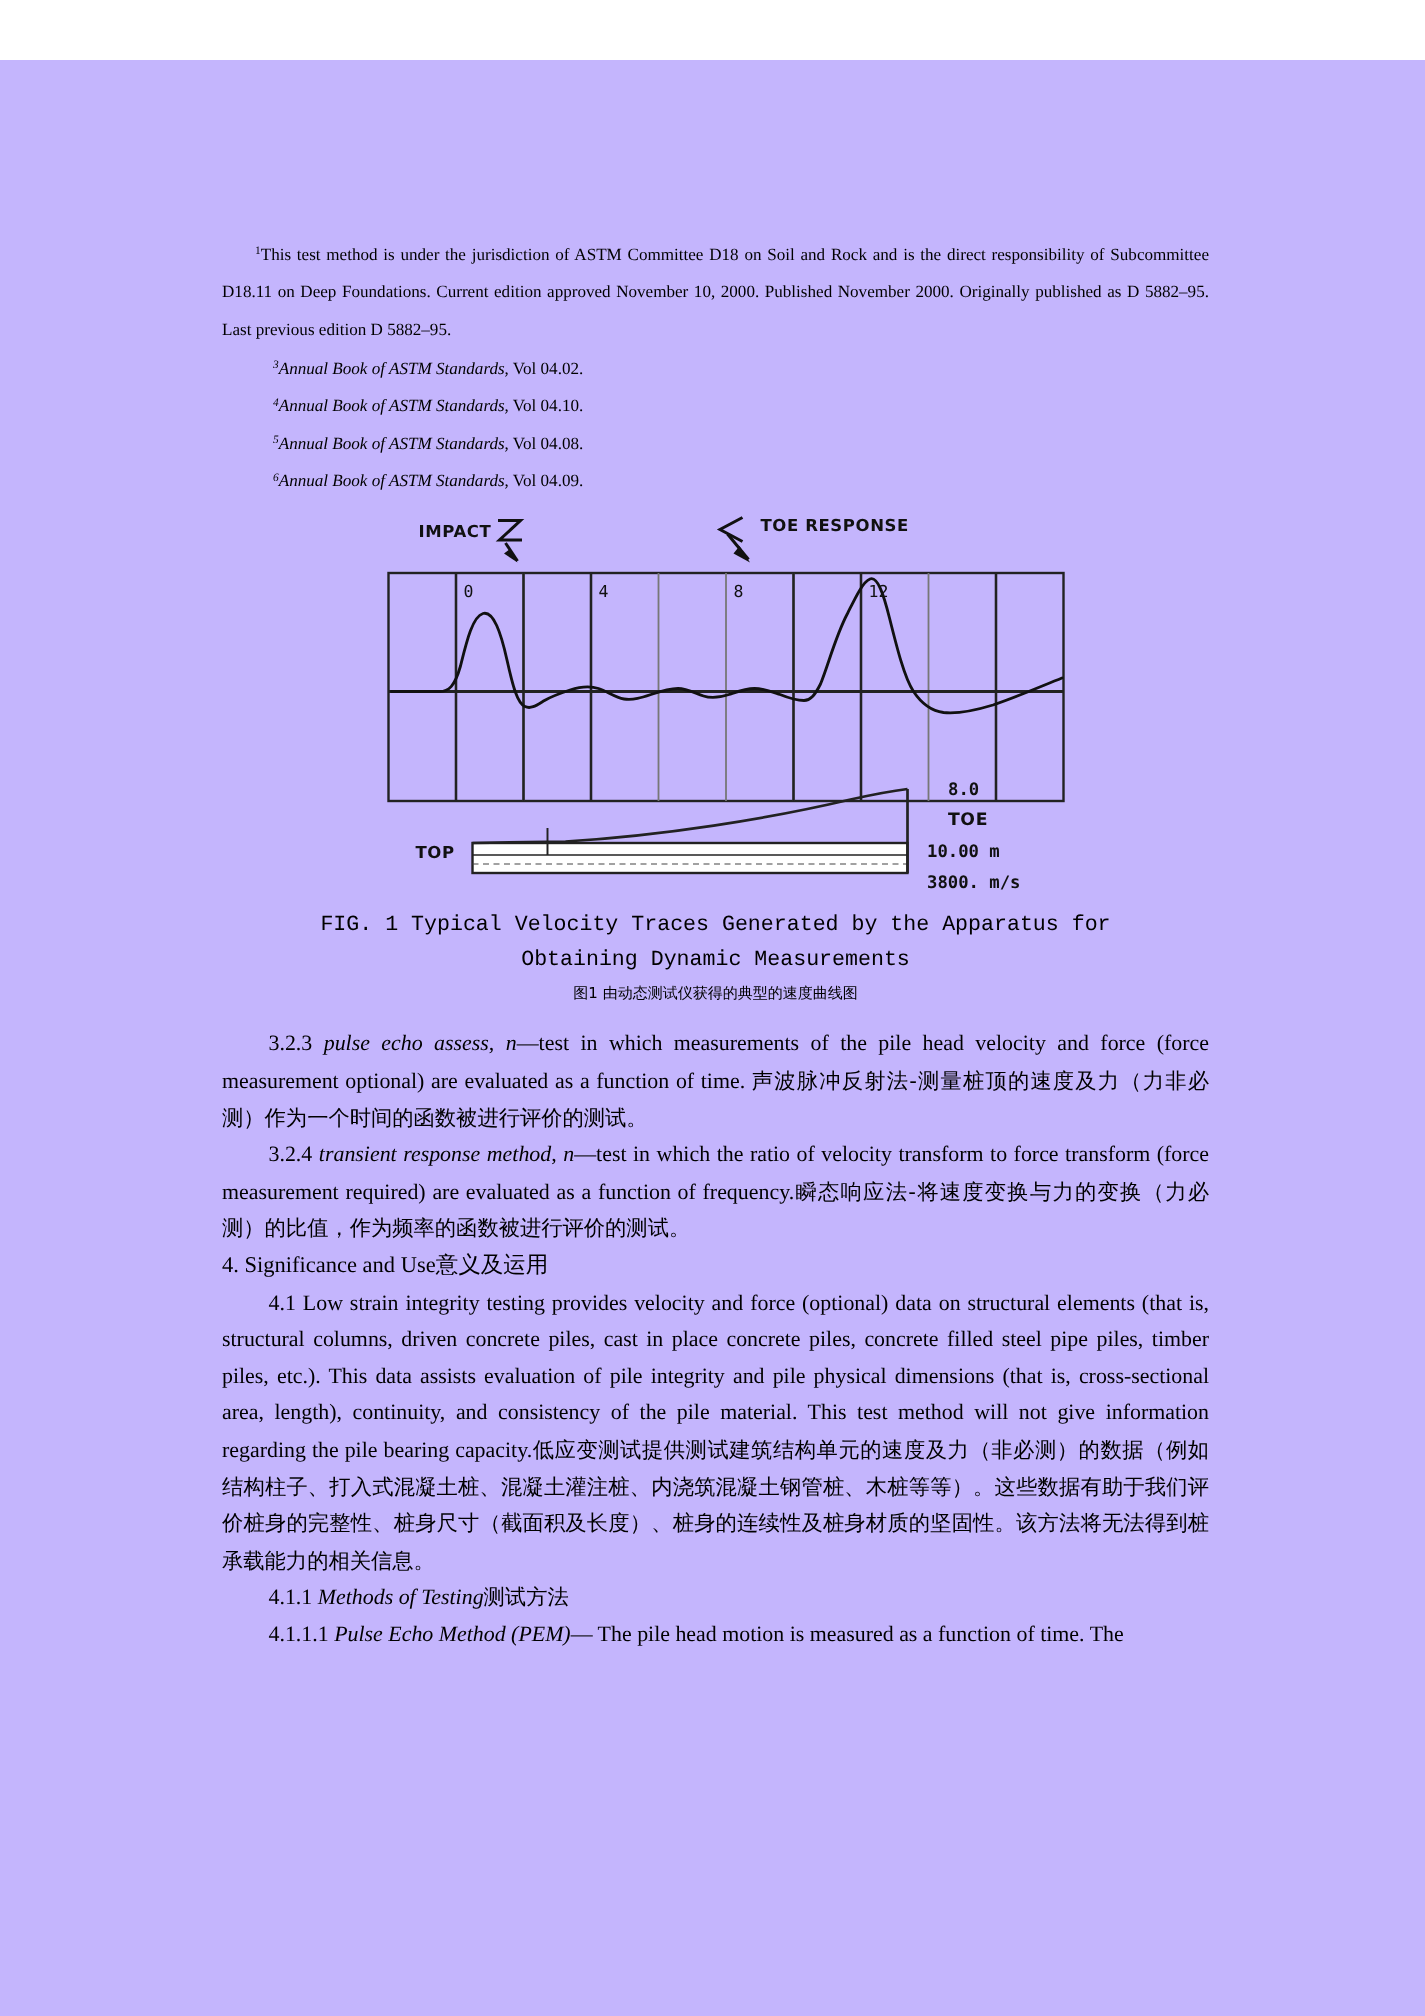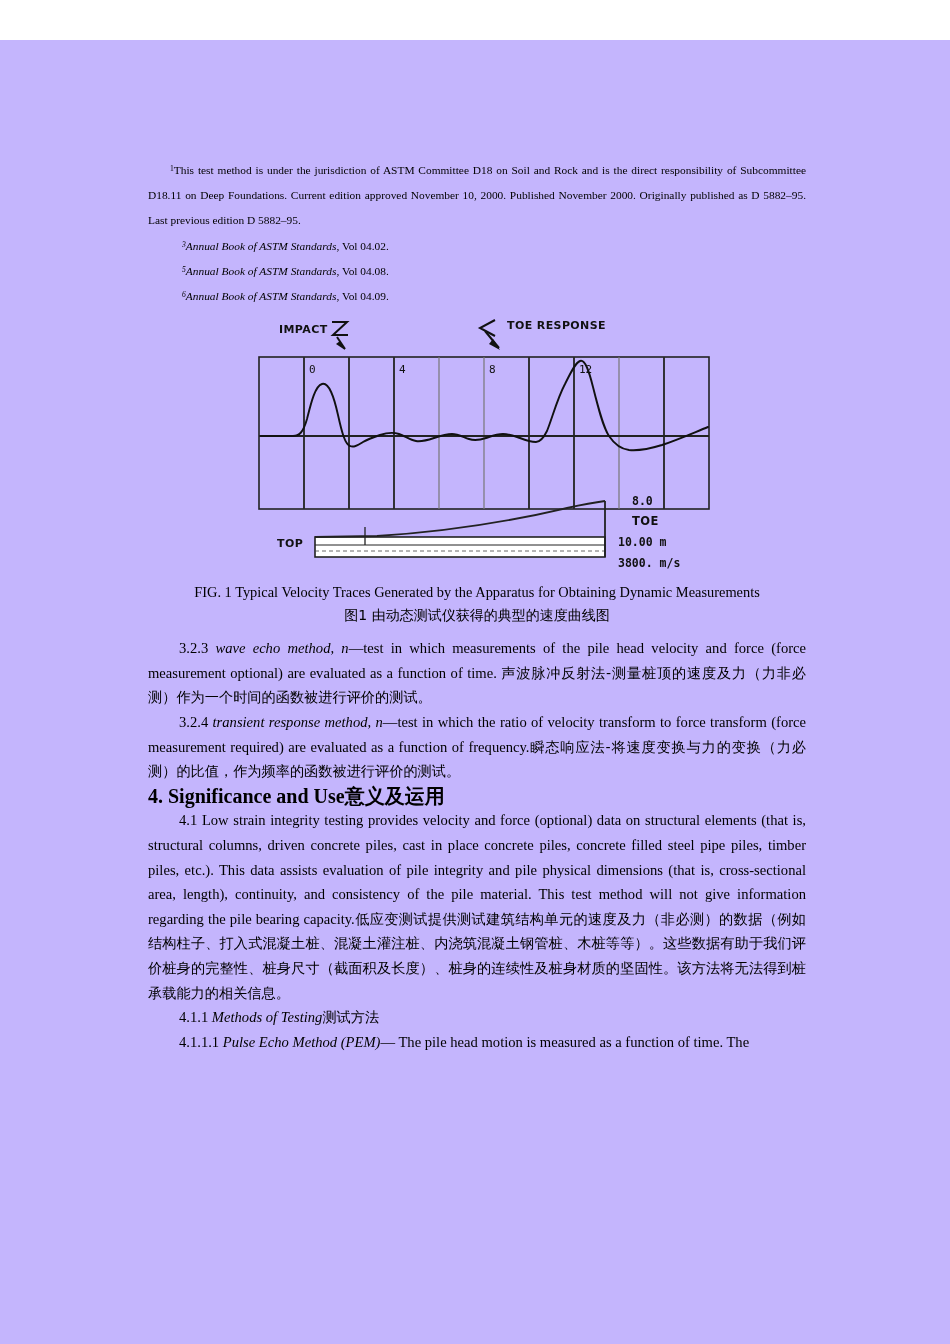--- a/index.html
+++ b/index.html
@@ -60,59 +60,60 @@
     text-align: justify;
     text-indent: 31px;
   }
   .term { font-style: italic; }
   .cn {
     font-family: "DejaVu Sans", "Liberation Sans", sans-serif;
     font-size: 14.2px;
   }
   .heading {
     margin: 0;
-    font-size: 20px;
+    font-size: 15px;
     line-height: 24.6px;
-    font-weight: bold;
+    font-weight: normal;
     text-indent: 0;
   }
 
   
   .figure-wrap {
     margin: 6px 0 2px 0;
     position: relative;
     height: 258px;
   }
   .figure-svg { display: block; margin: 0 auto; }
 
   .fig-caption {
     margin: 8px 0 0 0;
     text-align: center;
-    font-family: Liberation Serif, serif;
+    font-family: Liberation Mono, monospace;
     font-size: 14.4px;
     line-height: 23px;
     padding: 0 40px;
   }
   .fig-caption-cn {
     margin: 0 0 10px 0;
     text-align: center;
     font-family: "DejaVu Sans", "Liberation Sans", sans-serif;
-    font-size: 14px;
+    font-size: 10px;
     line-height: 22px;
   }
 </style>
 </head>
 <body>
 
 <div class="page">
   <div class="content">
 
     <div class="footnotes">
       <p class="fn-long"><sup>1</sup><span>This test method is under the jurisdiction of ASTM Committee D18 on Soil and Rock and is the direct responsibility of Subcommittee D18.11 on Deep Foundations. Current edition approved November 10, 2000. Published November 2000. Originally published as D 5882–95. Last previous edition D 5882–95.</span></p>
       <p class="fn-short"><sup>3</sup><span>Annual Book of ASTM Standards</span><span class="roman">, Vol 04.02.</span></p>
+      <p class="fn-short"><sup>4</sup><span>Annual Book of ASTM Standards</span><span class="roman">, Vol 04.10.</span></p>
       <p class="fn-short"><sup>5</sup><span>Annual Book of ASTM Standards</span><span class="roman">, Vol 04.08.</span></p>
       <p class="fn-short"><sup>6</sup><span>Annual Book of ASTM Standards</span><span class="roman">, Vol 04.09.</span></p>
     </div>
 
 
 
     <div class="figure-wrap">
       <svg class="figure-svg" width="480" height="255" viewBox="0 0 480 255">
 
         <text x="42" y="18" font-family="DejaVu Sans, sans-serif" font-size="11" font-weight="bold" letter-spacing="0.4" fill="#111">IMPACT</text>
@@ -201,21 +202,21 @@
         <text x="395" y="190" font-family="DejaVu Sans Mono, monospace" font-size="11.5" font-weight="bold" fill="#111">8.0</text>
         <text x="395" y="210" font-family="DejaVu Sans, sans-serif" font-size="11.5" font-weight="bold" letter-spacing="0.4" fill="#111">TOE</text>
         <text x="381" y="231" font-family="DejaVu Sans Mono, monospace" font-size="11.5" font-weight="bold" fill="#111">10.00 m</text>
         <text x="381" y="252" font-family="DejaVu Sans Mono, monospace" font-size="11.5" font-weight="bold" fill="#111">3800. m/s</text>
       </svg>
     </div>
 
     <p class="fig-caption">FIG. 1 Typical Velocity Traces Generated by the Apparatus for Obtaining Dynamic Measurements</p>
     <p class="fig-caption-cn">图1 由动态测试仪获得的典型的速度曲线图</p>
 
-    <p class="para"><span>3.2.3</span> <span class="term">wave echo method, n</span><span>—test in which measurements of the pile head velocity and force (force measurement optional) are evaluated as a function of time. </span><span class="cn">声波脉冲反射法-测量桩顶的速度及力（力非必测）作为一个时间的函数被进行评价的测试。</span></p>
+    <p class="para"><span>3.2.3</span> <span class="term">pulse echo assess, n</span><span>—test in which measurements of the pile head velocity and force (force measurement optional) are evaluated as a function of time. </span><span class="cn">声波脉冲反射法-测量桩顶的速度及力（力非必测）作为一个时间的函数被进行评价的测试。</span></p>
 
     <p class="para"><span>3.2.4</span> <span class="term">transient response method, n</span><span>—test in which the ratio of velocity transform to force transform (force measurement required) are evaluated as a function of frequency.</span><span class="cn">瞬态响应法-将速度变换与力的变换（力必测）的比值，作为频率的函数被进行评价的测试。</span></p>
 
     <p class="heading">4. Significance and Use意义及运用</p>
 
     <p class="para"><span>4.1</span> <span>Low strain integrity testing provides velocity and force (optional) data on structural elements (that is, structural columns, driven concrete piles, cast in place concrete piles, concrete filled steel pipe piles, timber piles, etc.). This data assists evaluation of pile integrity and pile physical dimensions (that is, cross-sectional area, length), continuity, and consistency of the pile material. This test method will not give information regarding the pile bearing capacity.</span><span class="cn">低应变测试提供测试建筑结构单元的速度及力（非必测）的数据（例如结构柱子、打入式混凝土桩、混凝土灌注桩、内浇筑混凝土钢管桩、木桩等等）。这些数据有助于我们评价桩身的完整性、桩身尺寸（截面积及长度）、桩身的连续性及桩身材质的坚固性。该方法将无法得到桩承载能力的相关信息。</span></p>
 
     <p class="para"><span>4.1.1</span> <span class="term">Methods of Testing</span><span class="cn">测试方法</span></p>
 
     <p class="para"><span>4.1.1.1</span> <span class="term">Pulse Echo Method (PEM)</span><span>— The pile head motion is measured as a function of time. The</span></p>

